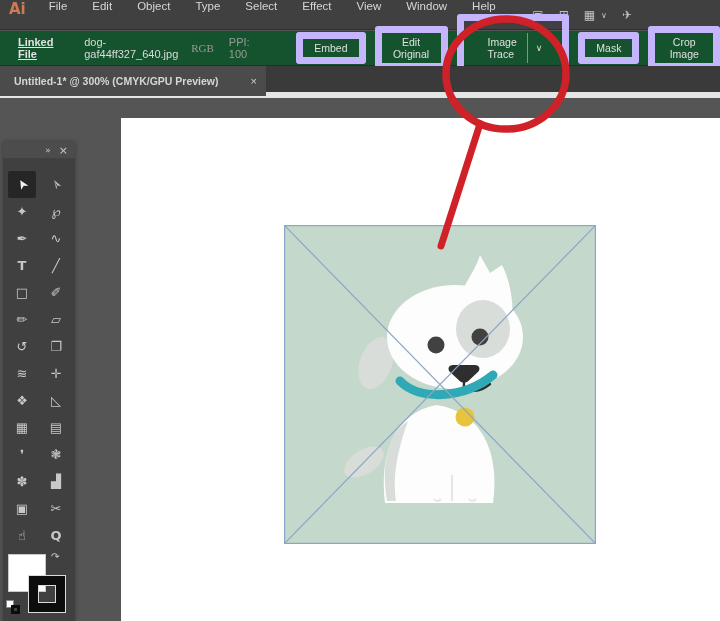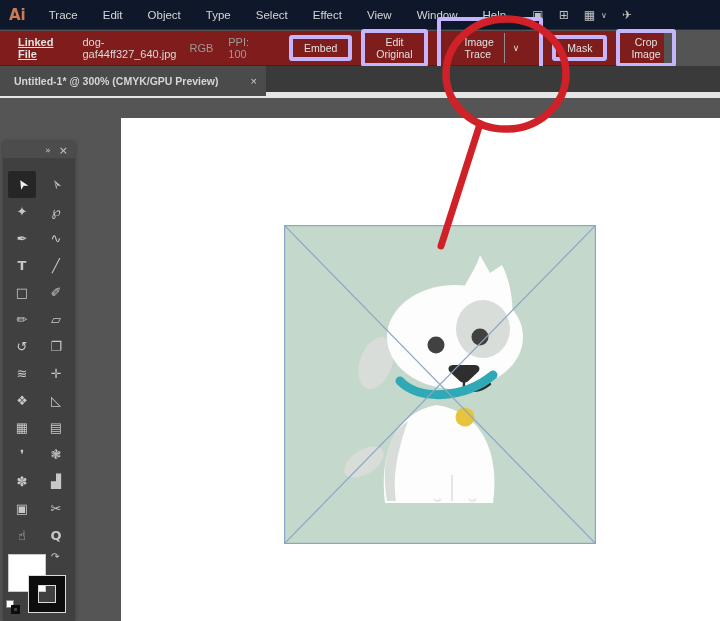--- a/index.html
+++ b/index.html
@@ -2,38 +2,38 @@
 <html><head>
 <meta charset="utf-8">
 <style>
   * { margin:0; padding:0; box-sizing:border-box; }
   html,body { width:720px; height:621px; overflow:hidden; }
   body { font-family:"Liberation Sans", sans-serif; }
   .icon { font-family:"DejaVu Sans", sans-serif; }
   .app { position:relative; width:720px; height:621px; background:#545454; overflow:hidden; }
 
   
-  .menubar { position:absolute; left:0; top:0; width:720px; height:30px; background:#0f172a;
-             display:flex; align-items:center; border-bottom:1px solid #2e2e2e; }
+  .menubar { position:absolute; left:0; top:0; width:720px; height:30px; background:#404040;
+             display:flex; align-items:flex-start; border-bottom:1px solid #2e2e2e; }
   .logo { margin-left:9px; font-size:15px; font-weight:bold; color:#cf7a50; font-family:"DejaVu Sans", sans-serif; }
   .menus { display:flex; gap:25px; margin-left:23px; }
   .menu-item { font-size:11.5px; color:#d6d6d6; cursor:default; }
   .mb-icons { position:absolute; right:88px; top:0; height:30px; display:flex; align-items:center; gap:15px; }
   .mb-icons .icon { color:#c2c2c2; font-size:12px; }
   .mb-icons .chev { font-size:8px; color:#c2c2c2; margin-left:-9px; }
 
   
-  .controlbar { position:absolute; left:0; top:31px; width:664px; height:35px; background:#7f1d1d;
+  .controlbar { position:absolute; left:0; top:31px; width:720px; height:35px; background:#14532d;
                 display:flex; align-items:center; border-bottom:1px solid #2a2a2a; font-size:11px; }
   .linked { margin-left:18px; color:#e3e3e3; font-weight:bold; text-decoration:underline; }
   .fname  { margin-left:29px; color:#dadada; }
   .dim    { color:#9b9b9b; }
-  .mode   { margin-left:13px; }
+  .mode   { margin-left:13px;font-family:Liberation Serif, serif; }
   .ppi    { margin-left:15px; }
-  .cbtn { margin-left:9px; border:4px solid #c4b5fd; border-radius:3px; color:#e0e0e0;
+  .cbtn { margin-left:9px; border:7px solid #c4b5fd; border-radius:3px; color:#e0e0e0;
           background:transparent; font-size:10.5px; padding:3px 11px; font-family:"Liberation Sans", sans-serif; }
   .cbtn.first { margin-left:40px; }
   .split { display:inline-flex; align-items:stretch; padding:12px; }
   .split .lbl { padding:3px 10px 3px 12px; }
   .split .chev { padding:3px 8px 3px 8px; border-left:1px solid #8d8d8d; font-size:9px; display:flex; align-items:center; }
 
   
   .tabbar { position:absolute; left:0; top:66px; width:720px; height:32px; background:#3a3a3a;
             border-bottom:6px solid #e5e5e5; }
   .tab { position:absolute; left:0; top:0; width:266px; height:30px; background:#4b4b4b;
@@ -78,21 +78,21 @@
   .annot { position:absolute; left:0; top:0; width:720px; height:621px; pointer-events:none; z-index:99; }
 </style>
 </head>
 <body>
 
 <div class="app">
 
   <header class="menubar">
     <span class="logo">Ai</span>
     <nav class="menus">
-      <span class="menu-item">Trace</span>
+      <span class="menu-item">File</span>
       <span class="menu-item">Edit</span>
       <span class="menu-item">Object</span>
       <span class="menu-item">Type</span>
       <span class="menu-item">Select</span>
       <span class="menu-item">Effect</span>
       <span class="menu-item">View</span>
       <span class="menu-item">Window</span>
       <span class="menu-item">Help</span>
     </nav>
     <div class="mb-icons">

